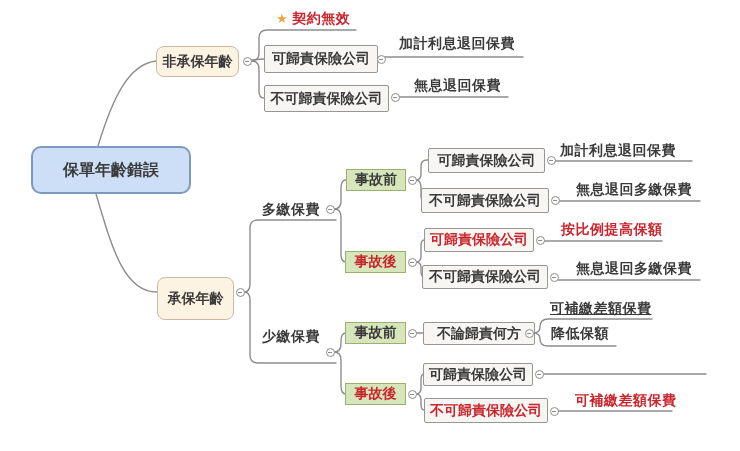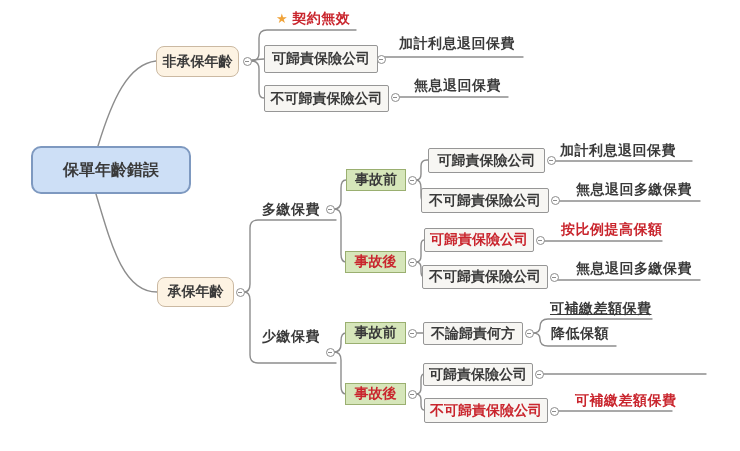--- a/index.html
+++ b/index.html
@@ -65,21 +65,21 @@
     <path d="M 533 333 Q 540 333 540 327 Q 540 319 548 319 L 652 319"></path>
     <path d="M 533 333 Q 540 333 540 339 Q 540 346 548 346 L 616 346"></path>
 
     <path d="M 543 374 L 706 374"></path>
     <path d="M 558 411 L 672 411"></path>
   </svg>
 
   <div class="node box-root" style="left:14px;top:146px;width:160px;height:48px;margin-left:17px;">保單年齡錯誤</div>
 
   <div class="node box-stage" style="left:156px;top:46px;width:83px;height:31px;">非承保年齡</div>
-  <div class="node box-stage" style="left:157px;top:277px;width:77px;height:30px;">承保年齡</div>
+  <div class="node box-stage" style="left:157px;top:277px;width:77px;height:43px;">承保年齡</div>
 
   <div class="lbl red" style="left:276px;top:10px;">
     <span class="star">★</span><span>契約無效</span>
   </div>
   <div class="node box-plain" style="left:264px;top:45px;width:114px;height:28px;">可歸責保險公司</div>
   <div class="node box-plain" style="left:264px;top:85px;width:125px;height:27px;">不可歸責保險公司</div>
   <div class="lbl" style="left:399px;top:35px;">加計利息退回保費</div>
   <div class="lbl" style="left:414px;top:77px;">無息退回保費</div>
 
   <div class="lbl" style="left:262px;top:201px;">多繳保費</div>
@@ -94,21 +94,21 @@
   <div class="lbl" style="left:576px;top:181px;">無息退回多繳保費</div>
 
   <div class="node box-plain red" style="left:424px;top:228px;width:110px;height:24px;">可歸責保險公司</div>
   <div class="node box-plain" style="left:422px;top:265px;width:126px;height:24px;">不可歸責保險公司</div>
   <div class="lbl red" style="left:561px;top:221px;">按比例提高保額</div>
   <div class="lbl" style="left:576px;top:260px;">無息退回多繳保費</div>
 
   <div class="node box-timing" style="left:345px;top:322px;width:61px;height:22px;">事故前</div>
   <div class="node box-timing red" style="left:345px;top:383px;width:61px;height:22px;">事故後</div>
 
-  <div class="node box-plain" style="left:423px;top:322px;width:100px;height:23px;">不論歸責何方</div>
+  <div class="node box-plain" style="left:423px;top:322px;width:112px;height:23px;">不論歸責何方</div>
   <div class="lbl" style="left:550px;top:300px;text-decoration:underline;">可補繳差額保費</div>
   <div class="lbl" style="left:551px;top:325px;">降低保額</div>
 
   <div class="node box-plain" style="left:423px;top:363px;width:110px;height:23px;">可歸責保險公司</div>
   <div class="node box-plain red" style="left:424px;top:398px;width:124px;height:25px;">不可歸責保險公司</div>
   <div class="lbl red" style="left:575px;top:392px;">可補繳差額保費</div>
 
   <div class="collapse" style="left:242.5px;top:56.5px;"></div>
   <div class="collapse" style="left:235.5px;top:287.5px;"></div>
   <div class="collapse" style="left:376.5px;top:54.5px;"></div>

